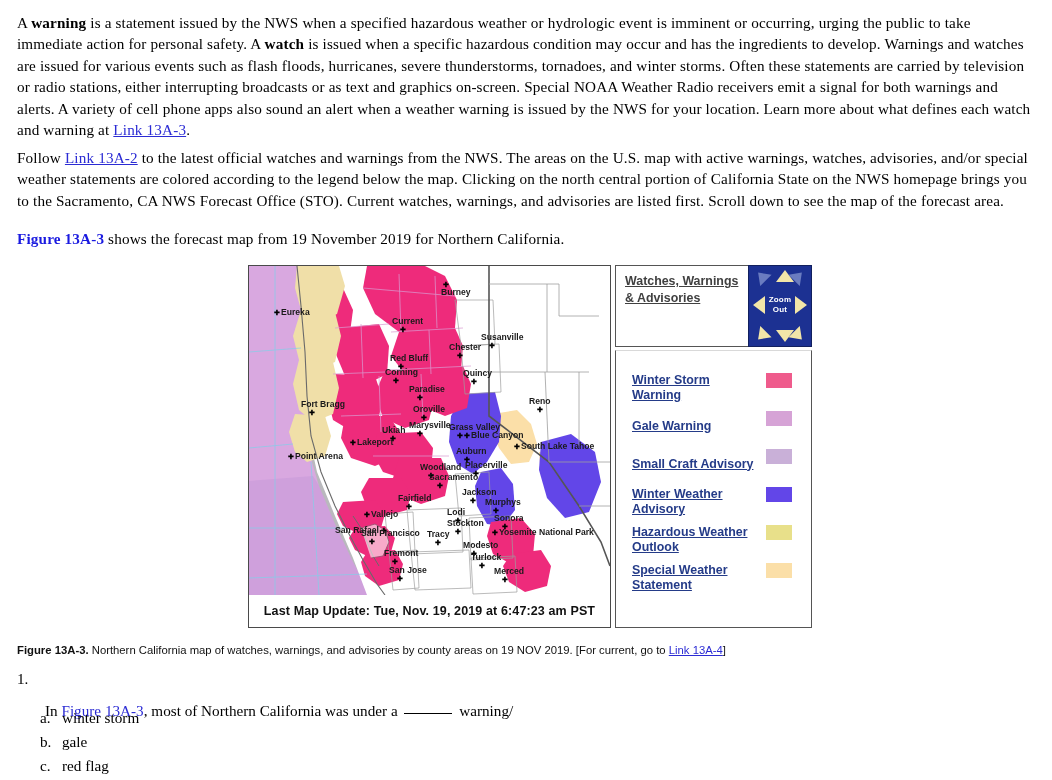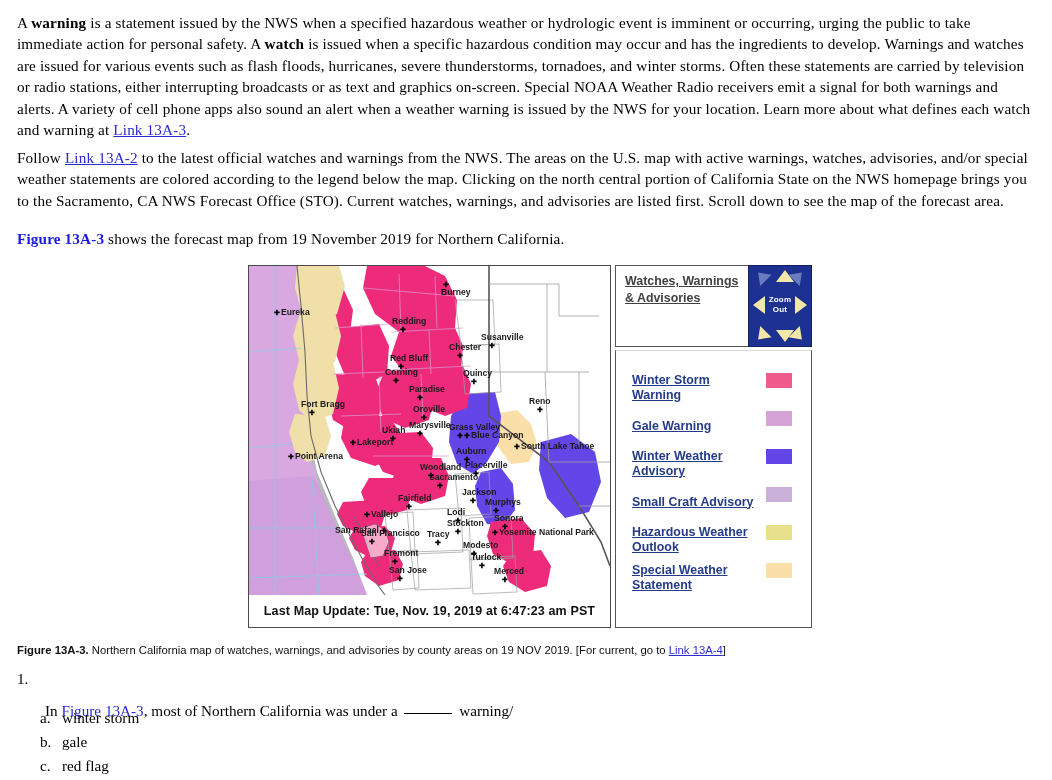--- a/index.html
+++ b/index.html
@@ -342,21 +342,21 @@
             <path d="M48,0 L52,40 L56,86 L58,130 L62,170 L72,206 L86,240 L100,268 L114,294 L128,318 L136,329" stroke="#6a6a6a" stroke-width="1.1" fill="none"></path>
 
             <path d="M104,250 L112,262 L118,276 L124,290 L130,300" stroke="#6a6a6a" stroke-width="1" fill="none"></path>
             <path d="M112,262 L126,258 L136,264 L140,276 L134,290 L122,292" stroke="#6a6a6a" stroke-width="0.9" fill="#ffffff" opacity="0.6"></path>
           </g>
         </svg>
 
         <div id="city-layer" style="position:absolute;left:0;top:0;width:361px;height:329px;pointer-events:none;">
             <div style="position: absolute; left: 32px; top: 42px; white-space: nowrap; font-family: &quot;Liberation Sans&quot;, sans-serif; font-size: 8.6px; font-weight: bold; color: rgb(26, 26, 26); line-height: 9px;"><span>Eureka</span><span style="font-size: 7px; color: rgb(0, 0, 0); position: absolute; left: -7px; top: 0px;">✚</span></div>
             <div style="position: absolute; left: 192px; top: 22px; white-space: nowrap; font-family: &quot;Liberation Sans&quot;, sans-serif; font-size: 8.6px; font-weight: bold; color: rgb(26, 26, 26); line-height: 9px;"><span>Burney</span><span style="font-size: 7px; color: rgb(0, 0, 0); position: absolute; left: 2px; top: -8px;">✚</span></div>
-            <div style="position: absolute; left: 143px; top: 51px; white-space: nowrap; font-family: &quot;Liberation Sans&quot;, sans-serif; font-size: 8.6px; font-weight: bold; color: rgb(26, 26, 26); line-height: 9px;"><span>Redding</span><span style="font-size: 7px; color: rgb(0, 0, 0); position: absolute; left: 8px; top: 8px;">✚</span></div>
+            <div style="position: absolute; left: 143px; top: 51px; white-space: nowrap; font-family: &quot;Liberation Sans&quot;, sans-serif; font-size: 8.6px; font-weight: bold; color: rgb(26, 26, 26); line-height: 9px;"><span>Current</span><span style="font-size: 7px; color: rgb(0, 0, 0); position: absolute; left: 8px; top: 8px;">✚</span></div>
             <div style="position: absolute; left: 232px; top: 67px; white-space: nowrap; font-family: &quot;Liberation Sans&quot;, sans-serif; font-size: 8.6px; font-weight: bold; color: rgb(26, 26, 26); line-height: 9px;"><span>Susanville</span><span style="font-size: 7px; color: rgb(0, 0, 0); position: absolute; left: 8px; top: 8px;">✚</span></div>
             <div style="position: absolute; left: 200px; top: 77px; white-space: nowrap; font-family: &quot;Liberation Sans&quot;, sans-serif; font-size: 8.6px; font-weight: bold; color: rgb(26, 26, 26); line-height: 9px;"><span>Chester</span><span style="font-size: 7px; color: rgb(0, 0, 0); position: absolute; left: 8px; top: 8px;">✚</span></div>
             <div style="position: absolute; left: 141px; top: 88px; white-space: nowrap; font-family: &quot;Liberation Sans&quot;, sans-serif; font-size: 8.6px; font-weight: bold; color: rgb(26, 26, 26); line-height: 9px;"><span>Red Bluff</span><span style="font-size: 7px; color: rgb(0, 0, 0); position: absolute; left: 8px; top: 8px;">✚</span></div>
             <div style="position: absolute; left: 136px; top: 102px; white-space: nowrap; font-family: &quot;Liberation Sans&quot;, sans-serif; font-size: 8.6px; font-weight: bold; color: rgb(26, 26, 26); line-height: 9px;"><span>Corning</span><span style="font-size: 7px; color: rgb(0, 0, 0); position: absolute; left: 8px; top: 8px;">✚</span></div>
             <div style="position: absolute; left: 214px; top: 103px; white-space: nowrap; font-family: &quot;Liberation Sans&quot;, sans-serif; font-size: 8.6px; font-weight: bold; color: rgb(26, 26, 26); line-height: 9px;"><span>Quincy</span><span style="font-size: 7px; color: rgb(0, 0, 0); position: absolute; left: 8px; top: 8px;">✚</span></div>
             <div style="position: absolute; left: 160px; top: 119px; white-space: nowrap; font-family: &quot;Liberation Sans&quot;, sans-serif; font-size: 8.6px; font-weight: bold; color: rgb(26, 26, 26); line-height: 9px;"><span>Paradise</span><span style="font-size: 7px; color: rgb(0, 0, 0); position: absolute; left: 8px; top: 8px;">✚</span></div>
             <div style="position: absolute; left: 52px; top: 134px; white-space: nowrap; font-family: &quot;Liberation Sans&quot;, sans-serif; font-size: 8.6px; font-weight: bold; color: rgb(26, 26, 26); line-height: 9px;"><span>Fort Bragg</span><span style="font-size: 7px; color: rgb(0, 0, 0); position: absolute; left: 8px; top: 8px;">✚</span></div>
             <div style="position: absolute; left: 164px; top: 139px; white-space: nowrap; font-family: &quot;Liberation Sans&quot;, sans-serif; font-size: 8.6px; font-weight: bold; color: rgb(26, 26, 26); line-height: 9px;"><span>Oroville</span><span style="font-size: 7px; color: rgb(0, 0, 0); position: absolute; left: 8px; top: 8px;">✚</span></div>
             <div style="position: absolute; left: 280px; top: 131px; white-space: nowrap; font-family: &quot;Liberation Sans&quot;, sans-serif; font-size: 8.6px; font-weight: bold; color: rgb(26, 26, 26); line-height: 9px;"><span>Reno</span><span style="font-size: 7px; color: rgb(0, 0, 0); position: absolute; left: 8px; top: 8px;">✚</span></div>
             <div style="position: absolute; left: 200px; top: 157px; white-space: nowrap; font-family: &quot;Liberation Sans&quot;, sans-serif; font-size: 8.6px; font-weight: bold; color: rgb(26, 26, 26); line-height: 9px;"><span>Grass Valley</span><span style="font-size: 7px; color: rgb(0, 0, 0); position: absolute; left: 8px; top: 8px;">✚</span></div>
@@ -413,26 +413,26 @@
       <div class="legend-body" id="legend-body">
           <div class="legend-row">
             <span class="legend-label">Winter Storm Warning</span>
             <span class="legend-swatch" style="background: rgb(239, 91, 140);"></span>
           </div>
           <div class="legend-row">
             <span class="legend-label">Gale Warning</span>
             <span class="legend-swatch" style="background: rgb(214, 163, 214);"></span>
           </div>
           <div class="legend-row">
+            <span class="legend-label">Small Craft Advisory</span>
+            <span class="legend-swatch" style="background: rgb(201, 176, 216);"></span>
+          </div>
+          <div class="legend-row">
             <span class="legend-label">Winter Weather Advisory</span>
             <span class="legend-swatch" style="background: rgb(98, 70, 232);"></span>
-          </div>
-          <div class="legend-row">
-            <span class="legend-label">Small Craft Advisory</span>
-            <span class="legend-swatch" style="background: rgb(201, 176, 216);"></span>
           </div>
           <div class="legend-row">
             <span class="legend-label">Hazardous Weather Outlook</span>
             <span class="legend-swatch" style="background: rgb(232, 224, 138);"></span>
           </div>
           <div class="legend-row">
             <span class="legend-label">Special Weather Statement</span>
             <span class="legend-swatch" style="background: rgb(251, 223, 168);"></span>
           </div>
         </div>

